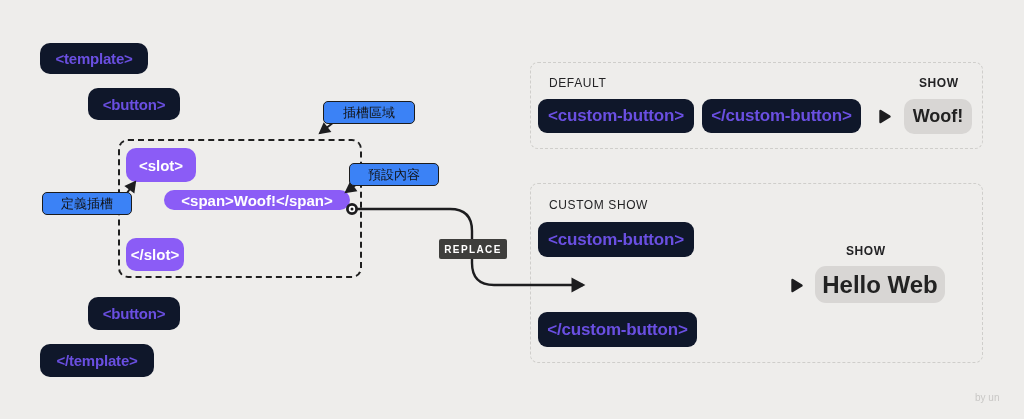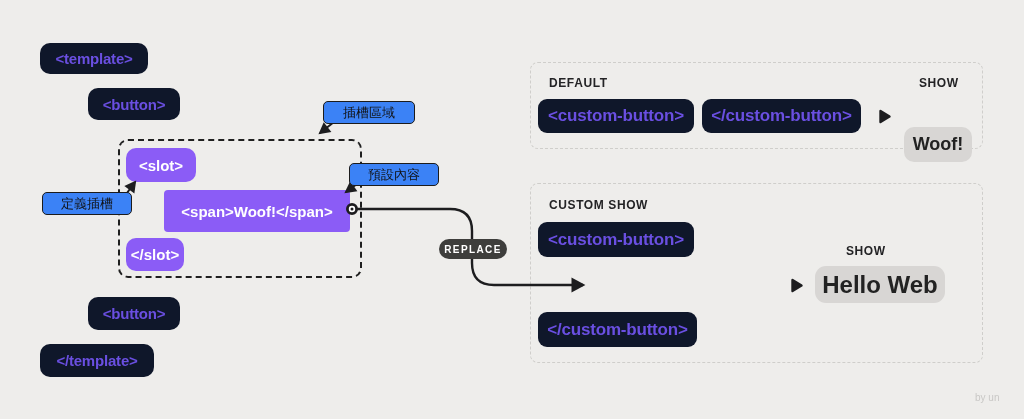--- a/index.html
+++ b/index.html
@@ -22,47 +22,47 @@
   .callout{position:absolute;background:#3b82f6;border:1.6px solid #1c1c1c;border-radius:5px;
            color:#111111;font-size:13px;display:flex;align-items:center;justify-content:center;
            z-index:4;font-family:"Liberation Sans","DejaVu Sans",sans-serif;}
 
   
   .slot-region{position:absolute;left:118px;top:139px;width:244px;height:139px;
                border:2px dashed #1f1f1f;border-radius:10px;box-sizing:border-box;z-index:1;}
 
   
   .panel{position:absolute;border:1.5px dashed #cfcecb;border-radius:8px;box-sizing:border-box;}
-  .panel-title{position:absolute;color:#232325;font-size:12px;font-weight:bold;letter-spacing:0.6px;}
+  .panel-title{position:absolute;color:#232325;font-size:12px;font-weight:normal;letter-spacing:0.6px;}
   .show-label{position:absolute;color:#232325;font-size:12px;font-weight:bold;letter-spacing:0.6px;}
 
   
   .gray-chip{position:absolute;background:#d8d6d4;color:#222222;font-weight:bold;border-radius:10px;
              display:flex;align-items:center;justify-content:center;}
 
   .replace-badge{position:absolute;left:439px;top:239px;width:68px;height:20px;background:#3e3e3c;
-                 color:#ffffff;font-size:10px;font-weight:bold;letter-spacing:1.4px;border-radius:10px;
+                 color:#ffffff;font-size:10px;font-weight:bold;letter-spacing:1.4px;border-radius:2px;
                  display:flex;align-items:center;justify-content:center;z-index:5;}
 
   .play{position:absolute;z-index:2;}
   #overlay{position:absolute;left:0;top:0;z-index:3;pointer-events:none;}
   .watermark{position:absolute;left:975px;top:392px;color:#c9c8c6;font-size:10px;}
 </style>
 </head>
 <body>
 
 <div id="canvas">
 
   <div class="chip" style="left:40px;top:43px;width:108px;height:31px;">&lt;template&gt;</div>
   <div class="chip" style="left:88px;top:88px;width:92px;height:32px;">&lt;button&gt;</div>
 
   <div class="slot-region"></div>
 
   <div class="solid" style="left:126px;top:148px;width:70px;height:34px;">&lt;slot&gt;</div>
-  <div class="solid" style="left:164px;top:190px;width:186px;height:42px;border-radius:4px;z-index:2;">&lt;span&gt;Woof!&lt;/span&gt;</div>
+  <div class="solid" style="left:164px;top:190px;width:186px;height:20px;border-radius:12px;z-index:2;">&lt;span&gt;Woof!&lt;/span&gt;</div>
   <div class="solid" style="left:126px;top:238px;width:58px;height:33px;">&lt;/slot&gt;</div>
 
   <div class="chip" style="left:88px;top:297px;width:92px;height:33px;">&lt;button&gt;</div>
   <div class="chip" style="left:40px;top:344px;width:114px;height:33px;">&lt;/template&gt;</div>
 
   <div class="callout" style="left:323px;top:101px;width:90px;height:21px;">插槽區域</div>
   <div class="callout" style="left:349px;top:163px;width:88px;height:21px;">預設內容</div>
   <div class="callout" style="left:42px;top:192px;width:88px;height:21px;">定義插槽</div>
 
   <svg id="overlay" width="1024" height="419" viewBox="0 0 1024 419">
@@ -87,21 +87,21 @@
   <div class="replace-badge">REPLACE</div>
 
   <div class="panel" style="left:530px;top:62px;width:453px;height:87px;"></div>
   <div class="panel-title" style="left:549px;top:76px;">DEFAULT</div>
   <div class="show-label" style="left:919px;top:76px;">SHOW</div>
   <div class="chip big" style="left:538px;top:99px;width:156px;height:34px;">&lt;custom-button&gt;</div>
   <div class="chip big" style="left:702px;top:99px;width:159px;height:34px;">&lt;/custom-button&gt;</div>
   <svg class="play" style="left:877px;top:109px;" width="15" height="15" viewBox="0 0 15 15">
     <path d="M3.5 2 L12.5 7.5 L3.5 13 Z" fill="#1d1d1f" stroke="#1d1d1f" stroke-width="2.4" stroke-linejoin="round"></path>
   </svg>
-  <div class="gray-chip" style="left:904px;top:99px;width:68px;height:35px;font-size:18px;margin-top:28px;">Woof!</div>
+  <div class="gray-chip" style="left:904px;top:99px;width:68px;height:35px;font-size:18px;">Woof!</div>
 
   <div class="panel" style="left:530px;top:183px;width:453px;height:180px;"></div>
   <div class="panel-title" style="left:549px;top:198px;">CUSTOM SHOW</div>
   <div class="chip big" style="left:538px;top:222px;width:156px;height:35px;">&lt;custom-button&gt;</div>
   <div class="show-label" style="left:846px;top:244px;">SHOW</div>
   <svg class="play" style="left:789px;top:278px;" width="15" height="15" viewBox="0 0 15 15">
     <path d="M3.5 2 L12.5 7.5 L3.5 13 Z" fill="#1d1d1f" stroke="#1d1d1f" stroke-width="2.4" stroke-linejoin="round"></path>
   </svg>
   <div class="gray-chip" style="left:815px;top:266px;width:130px;height:37px;font-size:24px;border-radius:11px;">Hello Web</div>
   <div class="chip big" style="left:538px;top:312px;width:159px;height:35px;">&lt;/custom-button&gt;</div>

